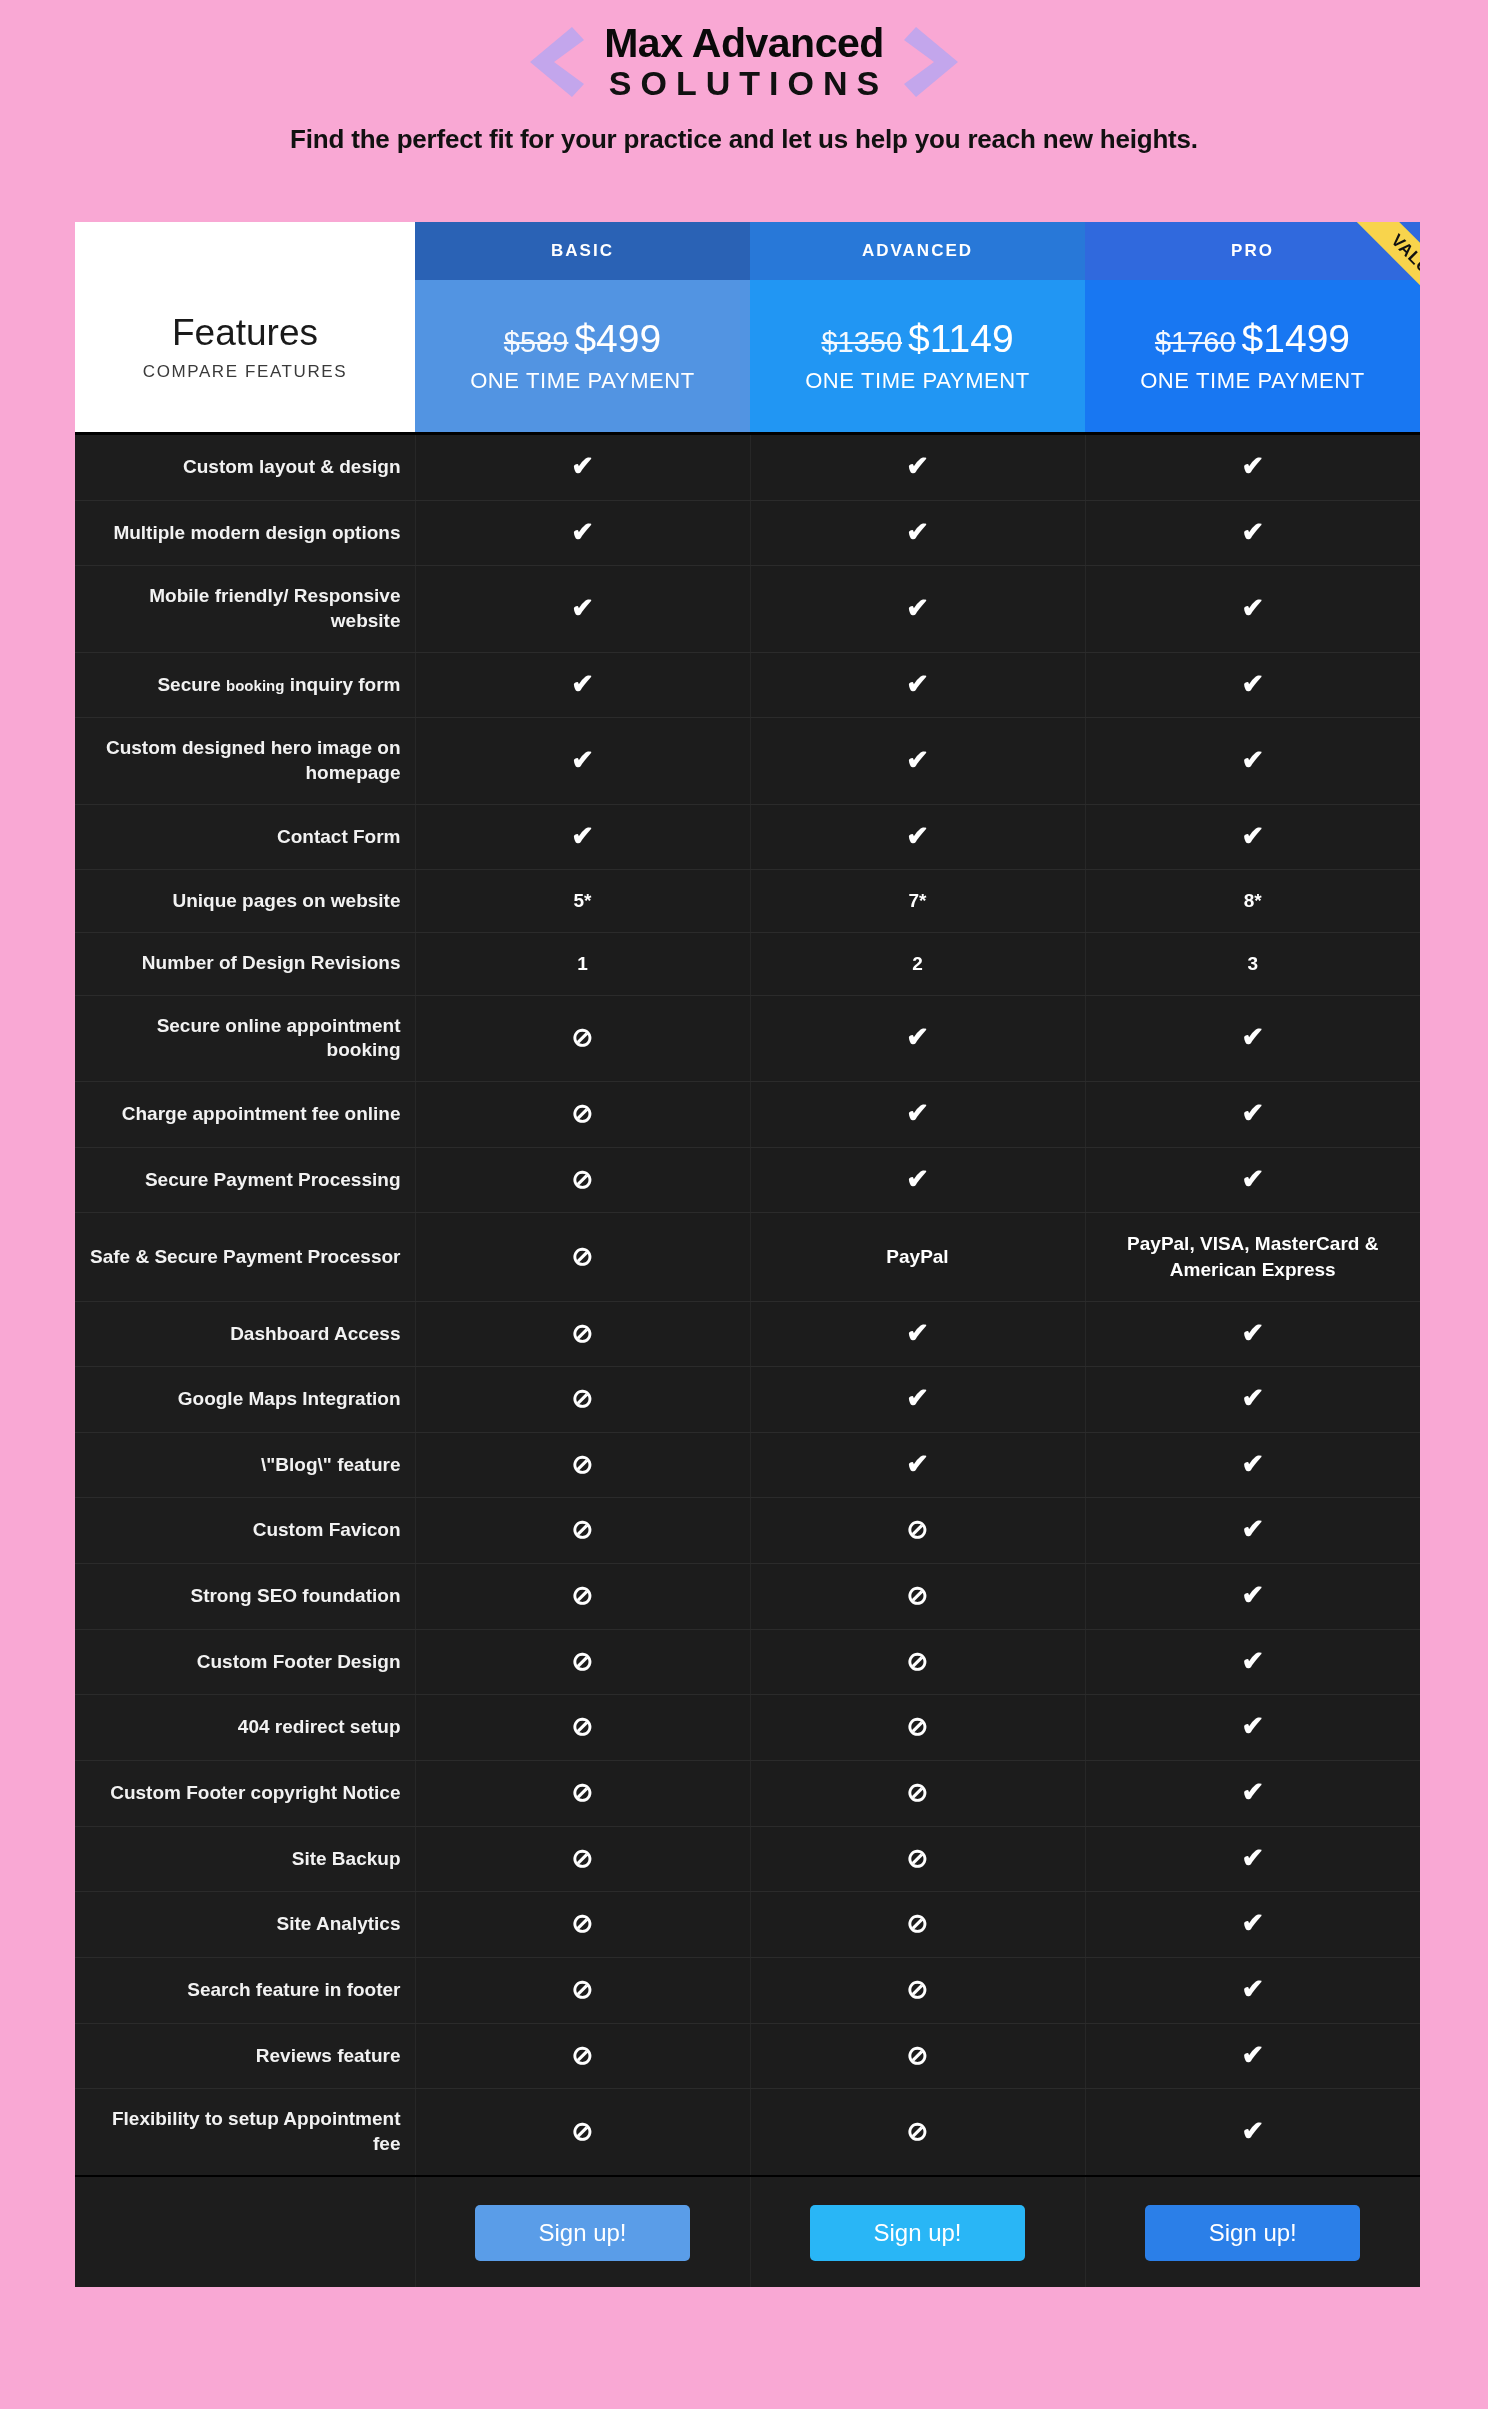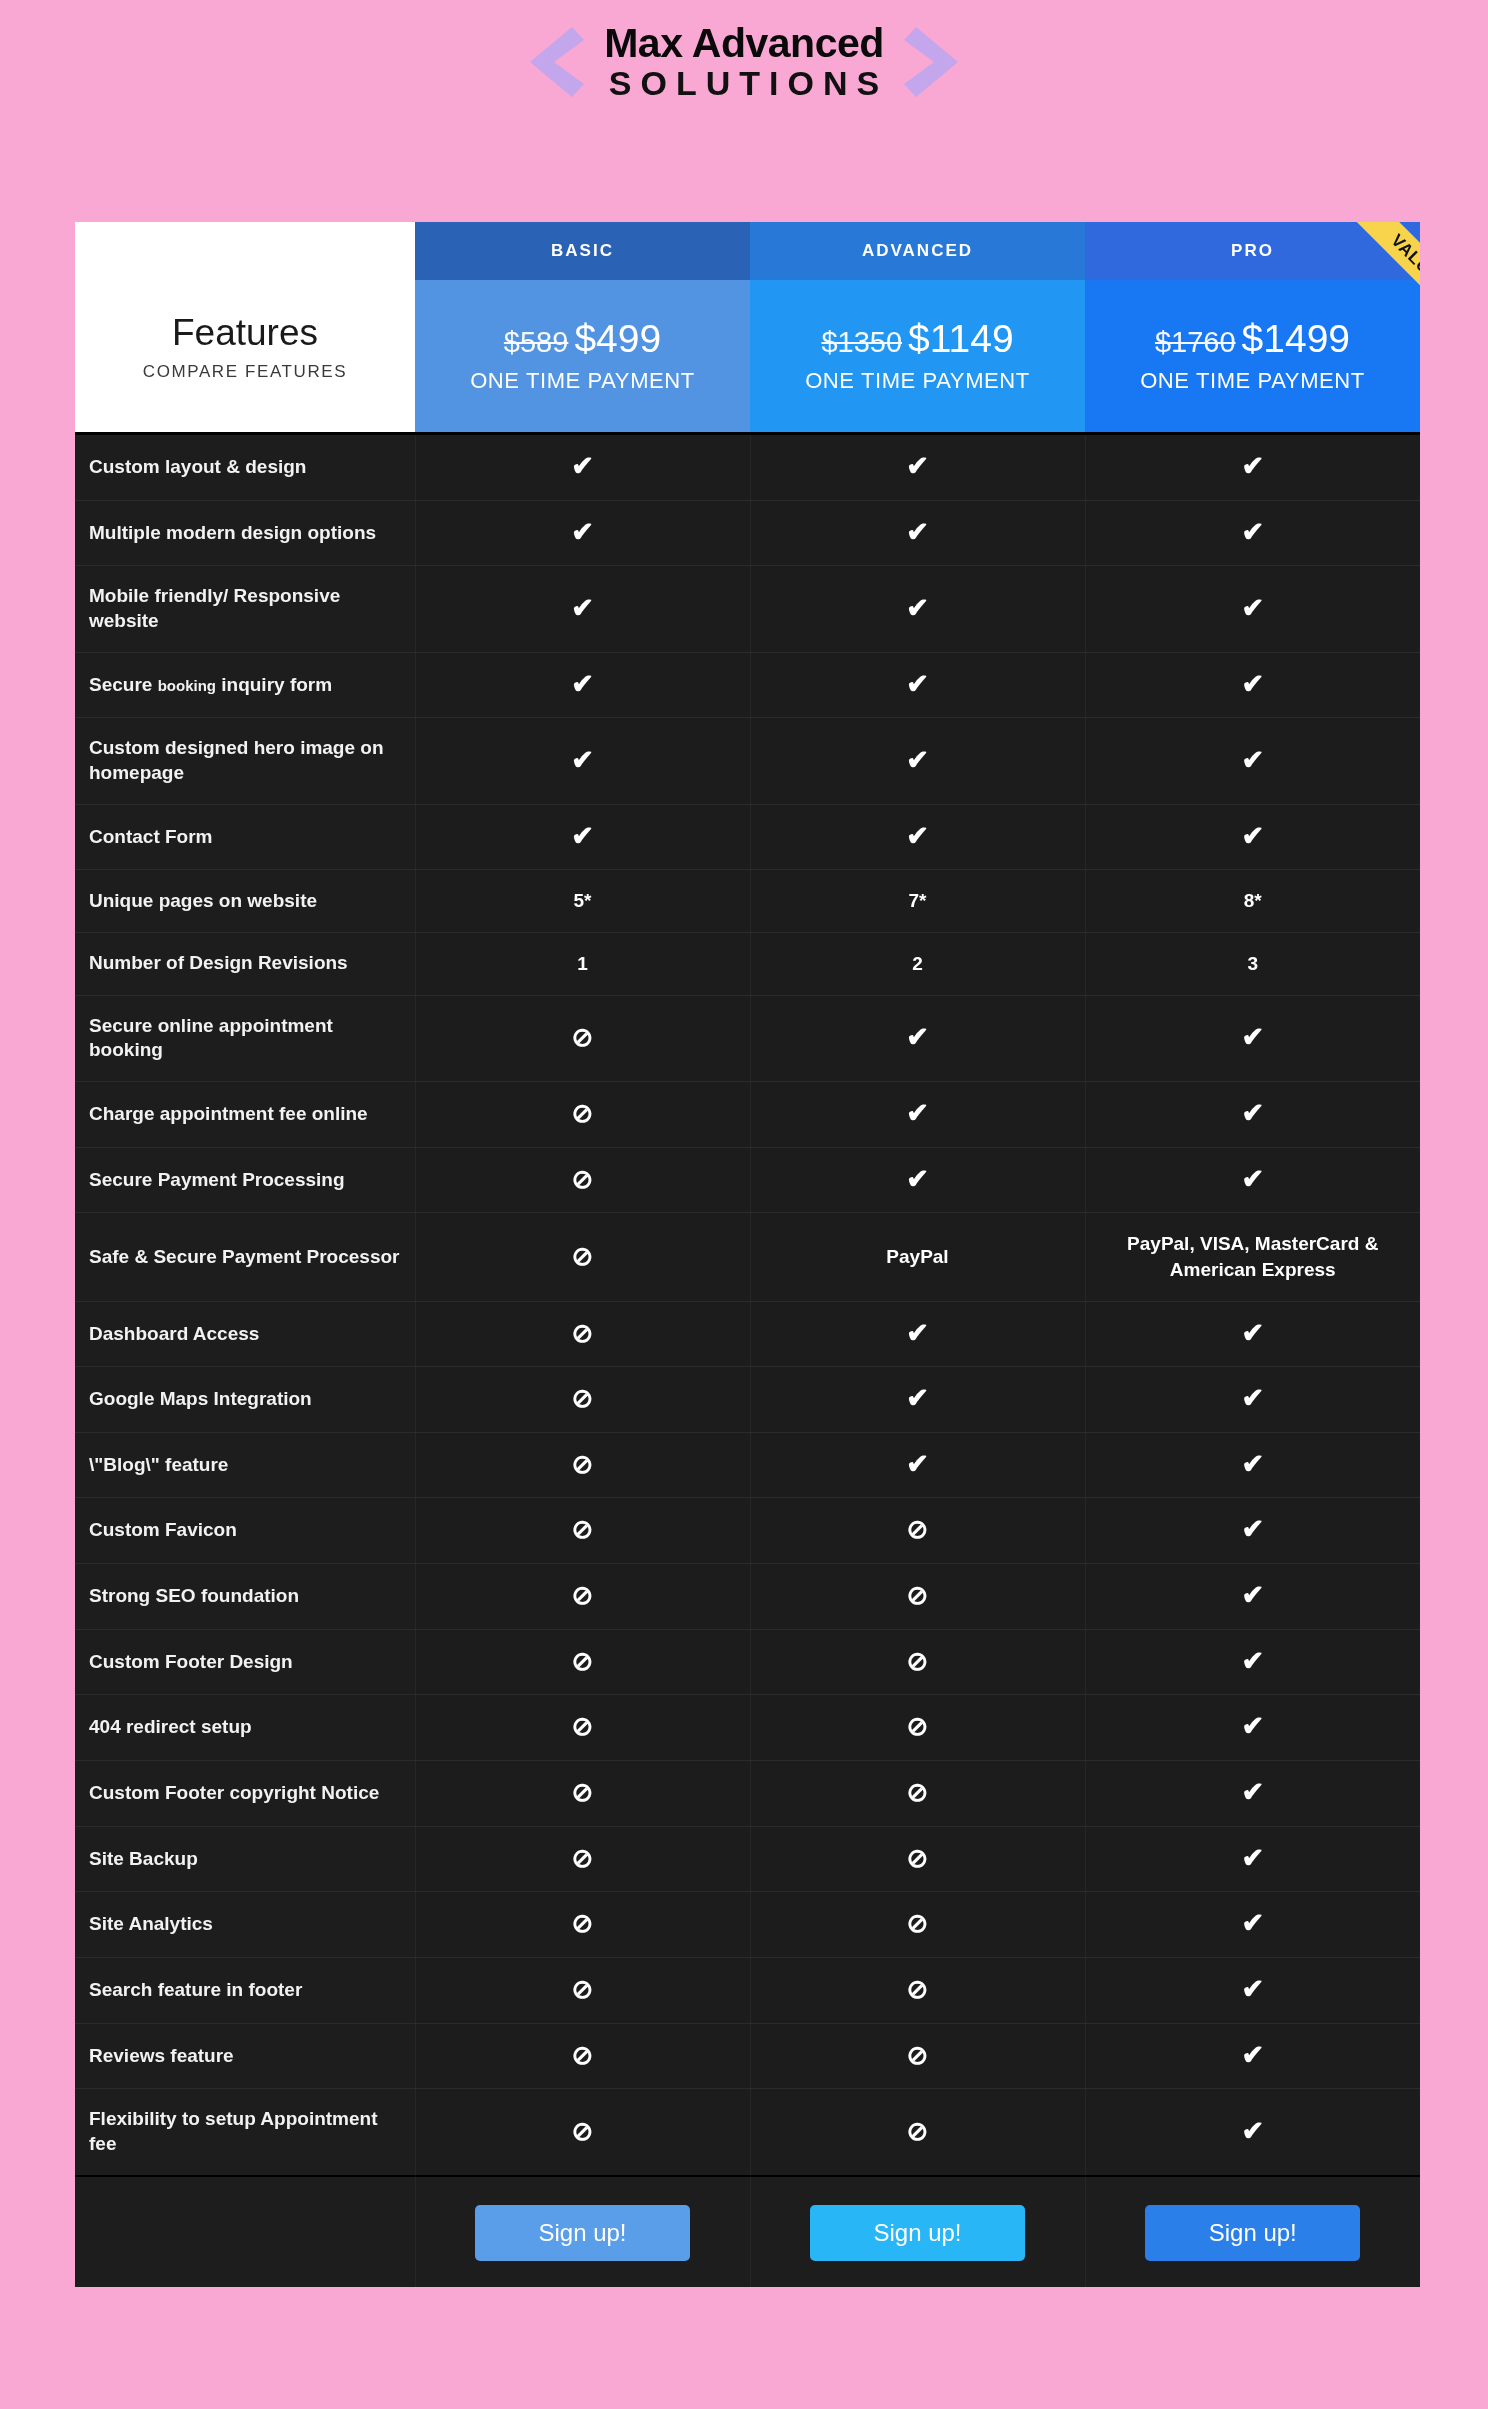--- a/index.html
+++ b/index.html
@@ -52,21 +52,21 @@
   .ribbon-clip { position:absolute; top:0; right:0; width:120px; height:120px; overflow:hidden; pointer-events:none; }
   .ribbon { position:absolute; width:190px; background:#f8d44c; color:#111;
             font-size:17px; font-weight:bold; letter-spacing:.6px; text-align:center;
             padding:5px 0; transform:rotate(45deg); top:24px; left:22px; }
 
   
   .body-tbl { width:100%; border-collapse:collapse; table-layout:fixed;
               background:#1c1c1c; border-top:3px solid #000; }
   .body-tbl td { border-bottom:1px solid #2b2b2b; }
   .body-tbl tr:last-child td { border-bottom:none; }
-  .cell-feat { width:340px; padding:18px 14px; text-align:left; color:#f2f2f2;
+  .cell-feat { width:340px; padding:18px 14px; text-align:right; color:#f2f2f2;
                font-size:19px; font-weight:bold; line-height:1.3; background:#1d1d1d; }
   .cell-feat .small { font-size:15px; font-weight:bold; }
   .cell-val { width:335px; text-align:center; color:#ffffff; font-size:19px; font-weight:bold;
               padding:18px 12px; line-height:1.35; border-left:1px solid #272727; }
   .icon-yes { font-size:27px; line-height:1; display:inline-block; color:#ffffff; }
   .icon-no  { font-size:26px; line-height:1; display:inline-block; color:#ffffff; }
 
   
   .foot-tbl { width:100%; border-collapse:collapse; table-layout:fixed; background:#1d1d1d;
               border-top:2px solid #000; }
@@ -92,20 +92,21 @@
       <div class="logo-words">
         <div class="logo-top">Max Advanced</div>
         <div class="logo-bottom">SOLUTIONS</div>
       </div>
       <svg class="chev" viewBox="0 0 56 78">
         <polygon points="12,4 0,17 30,39 0,61 12,74 54,39" fill="#c3a6ec"></polygon>
       </svg>
     </div>
   </div>
 
+  <div class="tagline">Find the perfect fit for your practice and let us help you reach new heights.</div>
 
   <div class="table">
 
     <table class="grid">
       <colgroup>
         <col class="col-feat">
           <col class="col-plan">
           <col class="col-plan">
           <col class="col-plan">
       </colgroup>

